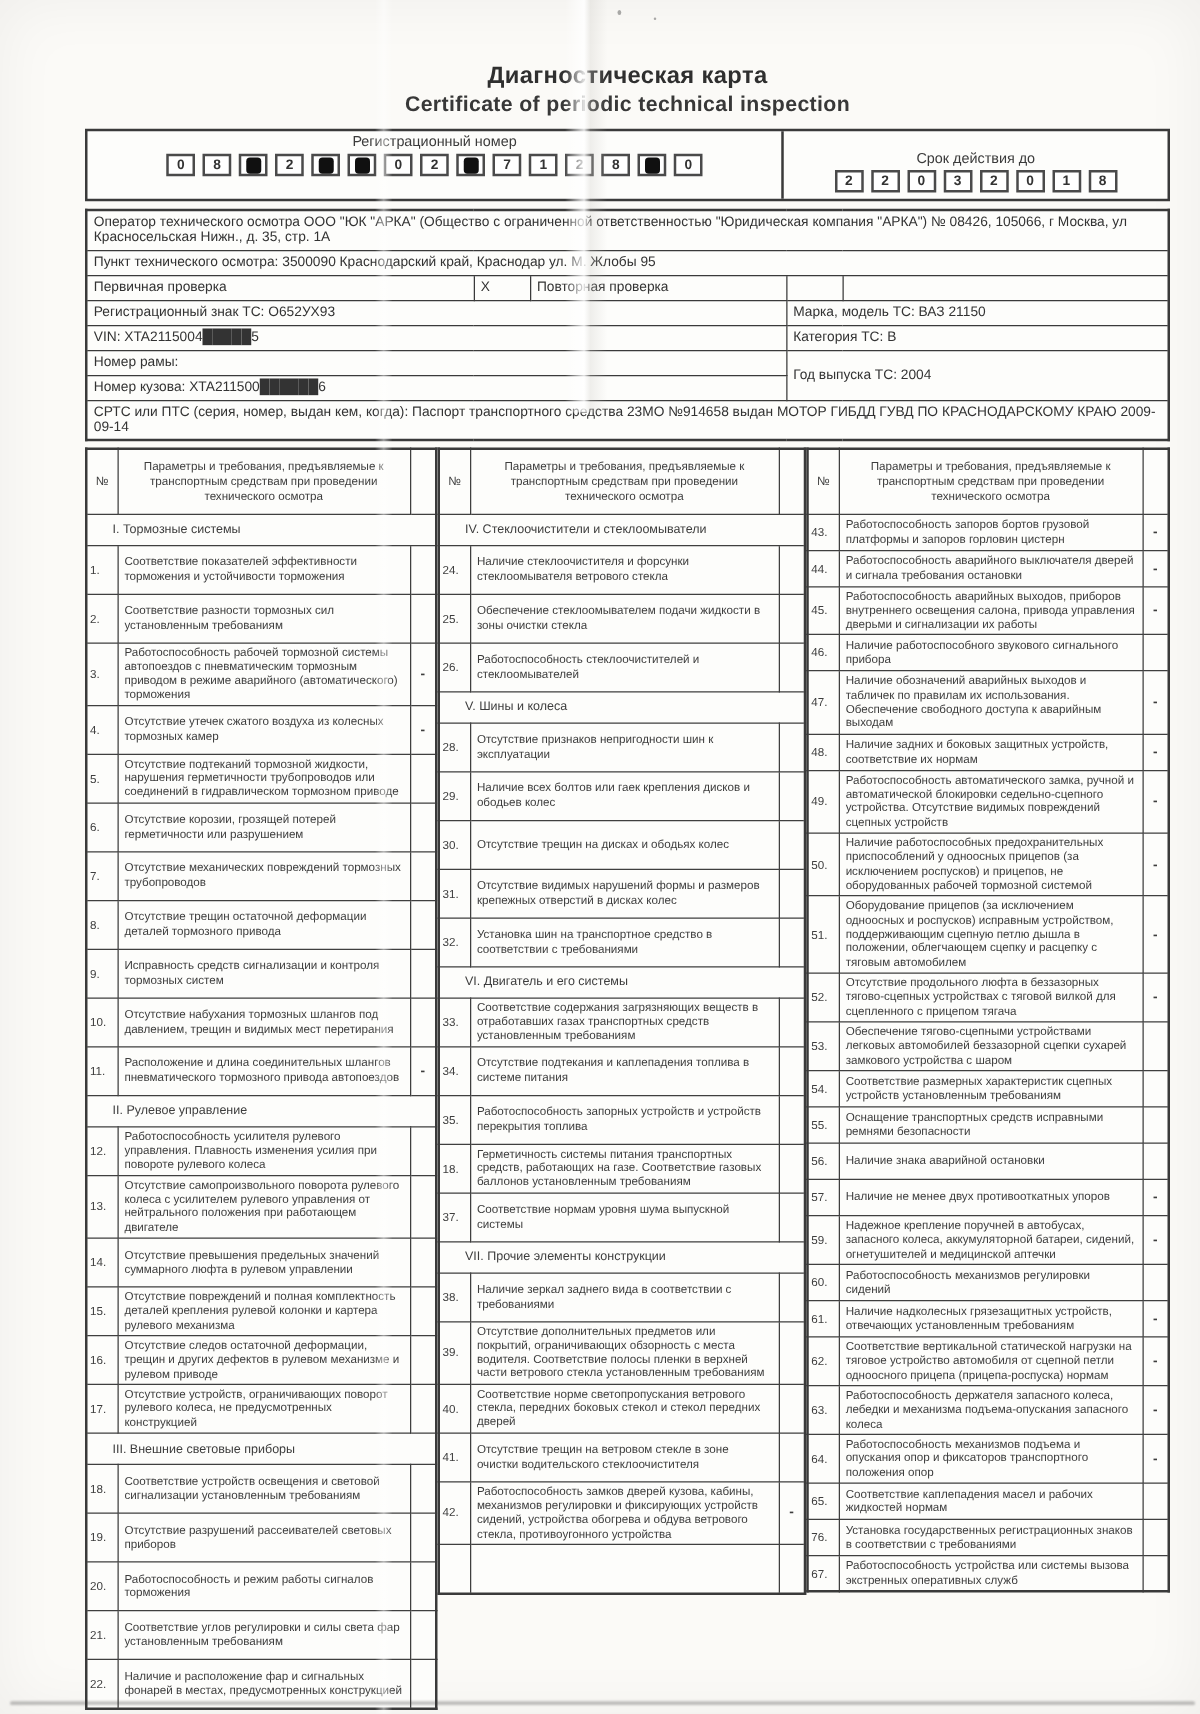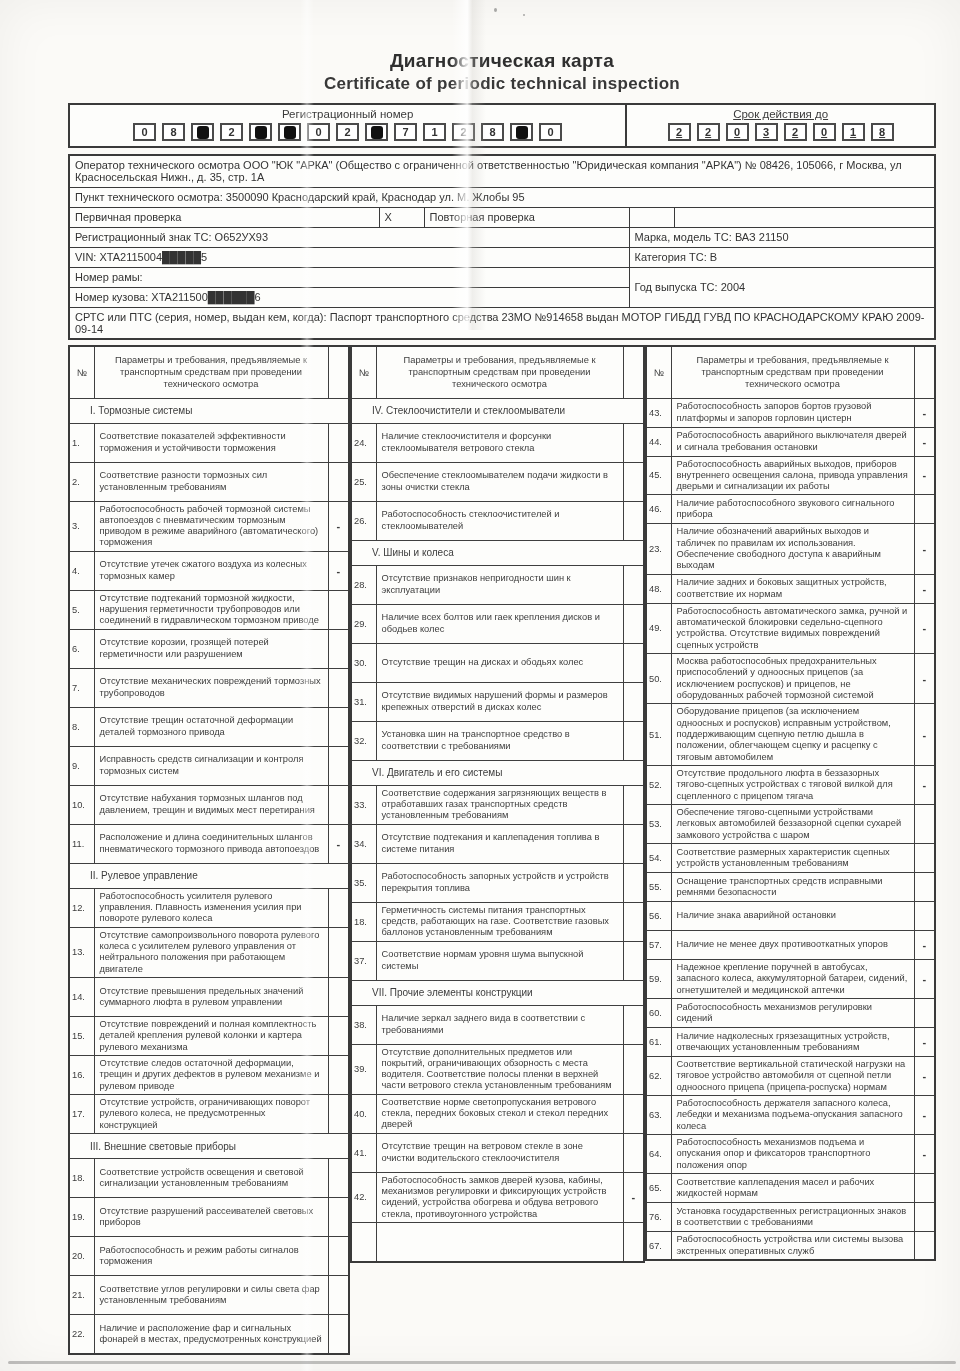--- a/index.html
+++ b/index.html
@@ -17,21 +17,21 @@
     box-shadow: inset 0 0 50px rgba(0,0,0,0.05);
   }
   .content { position: absolute; left: 68px; top: 50px; width: 868px; }
 
   .doc-title   { text-align: center; font-size: 19px; font-weight: bold; color: #2f2f2f; letter-spacing: .3px; }
   .doc-subtitle{ text-align: center; font-size: 17px; font-weight: bold; color: #383838; margin-top: 2px; letter-spacing: .3px; }
 
   
   .reg-block { display: flex; border: 2px solid #3a3a3a; margin-top: 9px; background: #fdfdfb; }
   .reg-left  { width: 64.5%; border-right: 2px solid #3a3a3a; padding: 3px 4px 5px; }
-  .reg-right { flex: 1; padding: 3px 4px 5px; text-decoration: underline; }
+  .reg-right { flex: 1; padding: 16px 4px 5px; }
   .reg-label { text-align: center; font-size: 11.5px; margin-bottom: 3px; }
   .digit-row { display: flex; justify-content: center; gap: 6px; }
   .dbox {
     width: 23px; height: 18px; border: 2px solid #4a4a4a; background: #fff;
     display: flex; align-items: center; justify-content: center;
     font-size: 11px; font-weight: bold; color: #333;
   }
   .dbox.redacted::after { content: ""; width: 12px; height: 13px; background: #101010; border-radius: 3px; }
 
   
@@ -455,37 +455,37 @@
               <td class="num">45.</td>
               <td class="txt">Работоспособность аварийных выходов, приборов внутреннего освещения салона, привода управления дверьми и сигнализации их работы</td>
               <td class="res">-</td>
             </tr>
             <tr>
               <td class="num">46.</td>
               <td class="txt">Наличие работоспособного звукового сигнального прибора</td>
               <td class="res"></td>
             </tr>
             <tr>
-              <td class="num">23.</td>
+              <td class="num">47.</td>
               <td class="txt">Наличие обозначений аварийных выходов и табличек по правилам их использования. Обеспечение свободного доступа к аварийным выходам</td>
               <td class="res">-</td>
             </tr>
             <tr>
               <td class="num">48.</td>
               <td class="txt">Наличие задних и боковых защитных устройств, соответствие их нормам</td>
               <td class="res">-</td>
             </tr>
             <tr>
               <td class="num">49.</td>
               <td class="txt">Работоспособность автоматического замка, ручной и автоматической блокировки седельно-сцепного устройства. Отсутствие видимых повреждений сцепных устройств</td>
               <td class="res">-</td>
             </tr>
             <tr>
               <td class="num">50.</td>
-              <td class="txt">Москва работоспособных предохранительных приспособлений у одноосных прицепов (за исключением роспусков) и прицепов, не оборудованных рабочей тормозной системой</td>
+              <td class="txt">Наличие работоспособных предохранительных приспособлений у одноосных прицепов (за исключением роспусков) и прицепов, не оборудованных рабочей тормозной системой</td>
               <td class="res">-</td>
             </tr>
             <tr>
               <td class="num">51.</td>
               <td class="txt">Оборудование прицепов (за исключением одноосных и роспусков) исправным устройством, поддерживающим сцепную петлю дышла в положении, облегчающем сцепку и расцепку с тяговым автомобилем</td>
               <td class="res">-</td>
             </tr>
             <tr>
               <td class="num">52.</td>
               <td class="txt">Отсутствие продольного люфта в беззазорных тягово-сцепных устройствах с тяговой вилкой для сцепленного с прицепом тягача</td>

